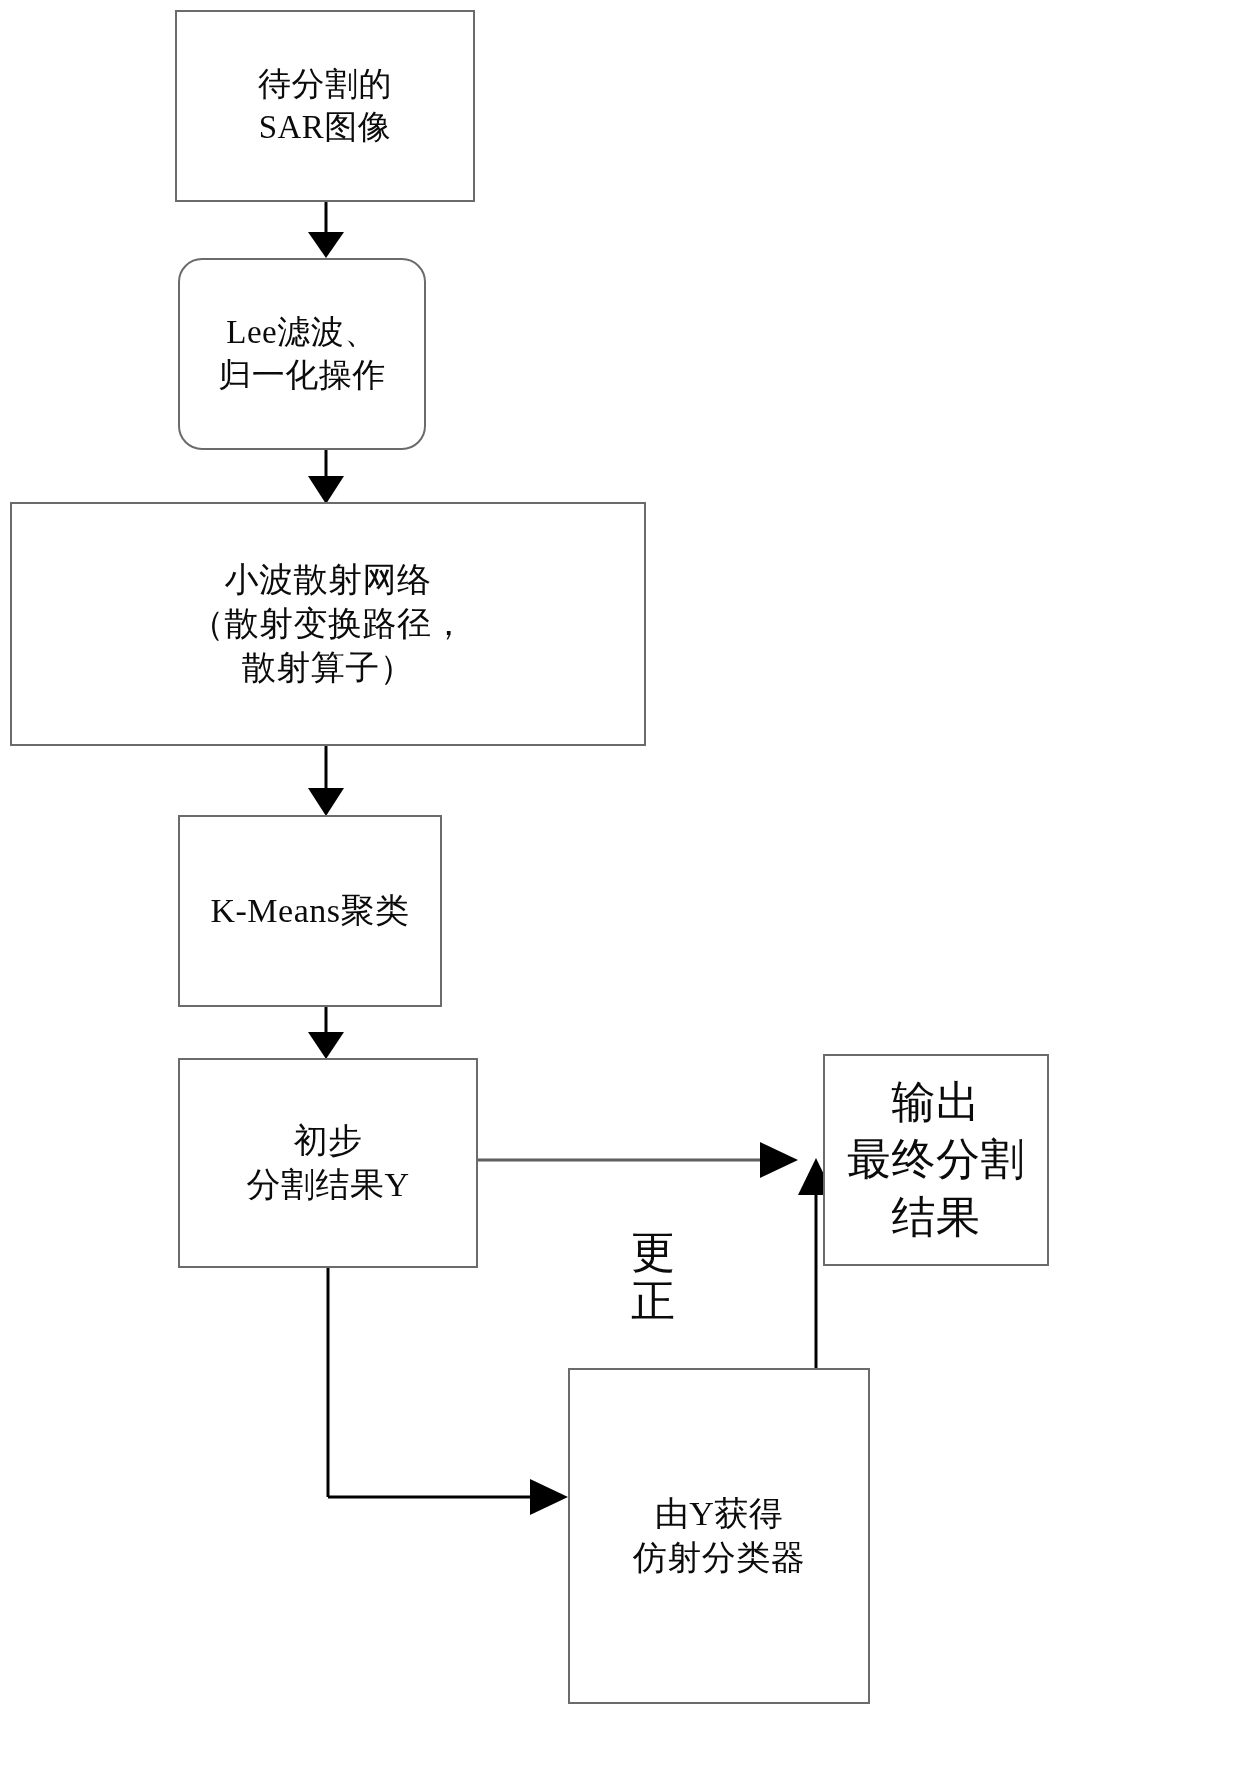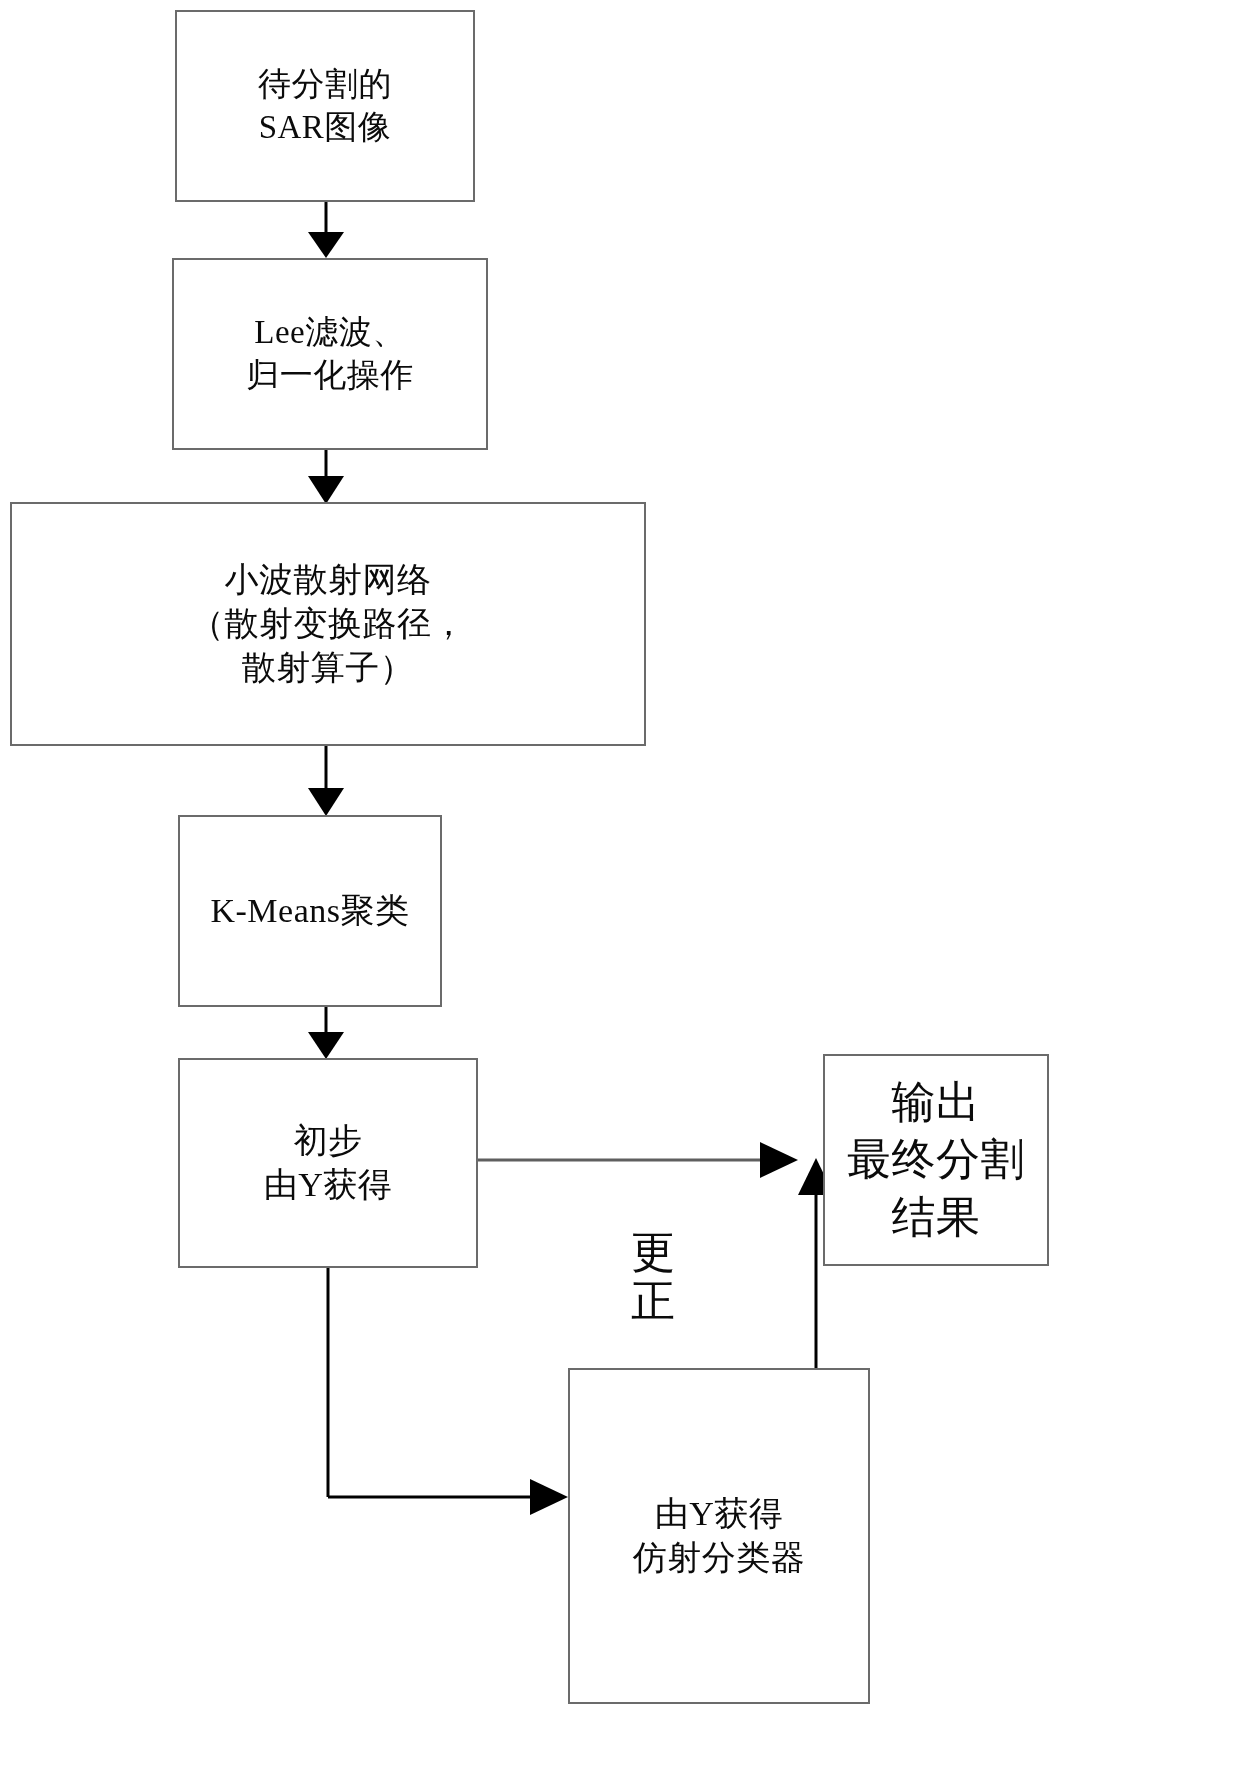--- a/index.html
+++ b/index.html
@@ -43,21 +43,21 @@
     letter-spacing: 0.5px;
     white-space: pre-line;
     color: #0b0b0b;
   }
   .s-48 { font-size: 33px; }
   .s-46 { font-size: 34px; }
   .s-44 { font-size: 44px; }
 
   
   #node-input      { left: 175px;  top: 10px;   width: 300px;  height: 192px; }
-  #node-filter     { left: 172px;  top: 258px;  width: 316px;  height: 192px; }
+  #node-filter     { left: 178px;  top: 258px;  width: 248px;  height: 192px; border-radius: 24px; }
   #node-scatter    { left: 10px;   top: 502px;  width: 636px;  height: 244px; }
   #node-kmeans     { left: 178px;  top: 815px;  width: 264px;  height: 192px; }
   #node-initial    { left: 178px;  top: 1058px; width: 300px;  height: 210px; }
   #node-output     { left: 798px;  top: 1054px; width: 226px;  height: 212px; margin-left: 25px; }
   #node-classifier { left: 568px;  top: 1368px; width: 302px;  height: 336px; }
 
   #node-scatter .label { text-align: center; }
 
   .vlabel {
     position: absolute;
@@ -139,21 +139,21 @@
 （散射变换路径，
 散射算子）</span>
   </div>
 
   <div class="node" id="node-kmeans">
     <span class="label s-46">K-Means聚类</span>
   </div>
 
   <div class="node" id="node-initial">
     <span class="label s-46">初步
-由Y获得</span>
+分割结果Y</span>
   </div>
 
   <div class="node" id="node-output">
     <span class="label s-44">输出
 最终分割结果</span>
   </div>
 
   <div class="node" id="node-classifier">
     <span class="label s-46">由Y获得
 仿射分类器</span>

